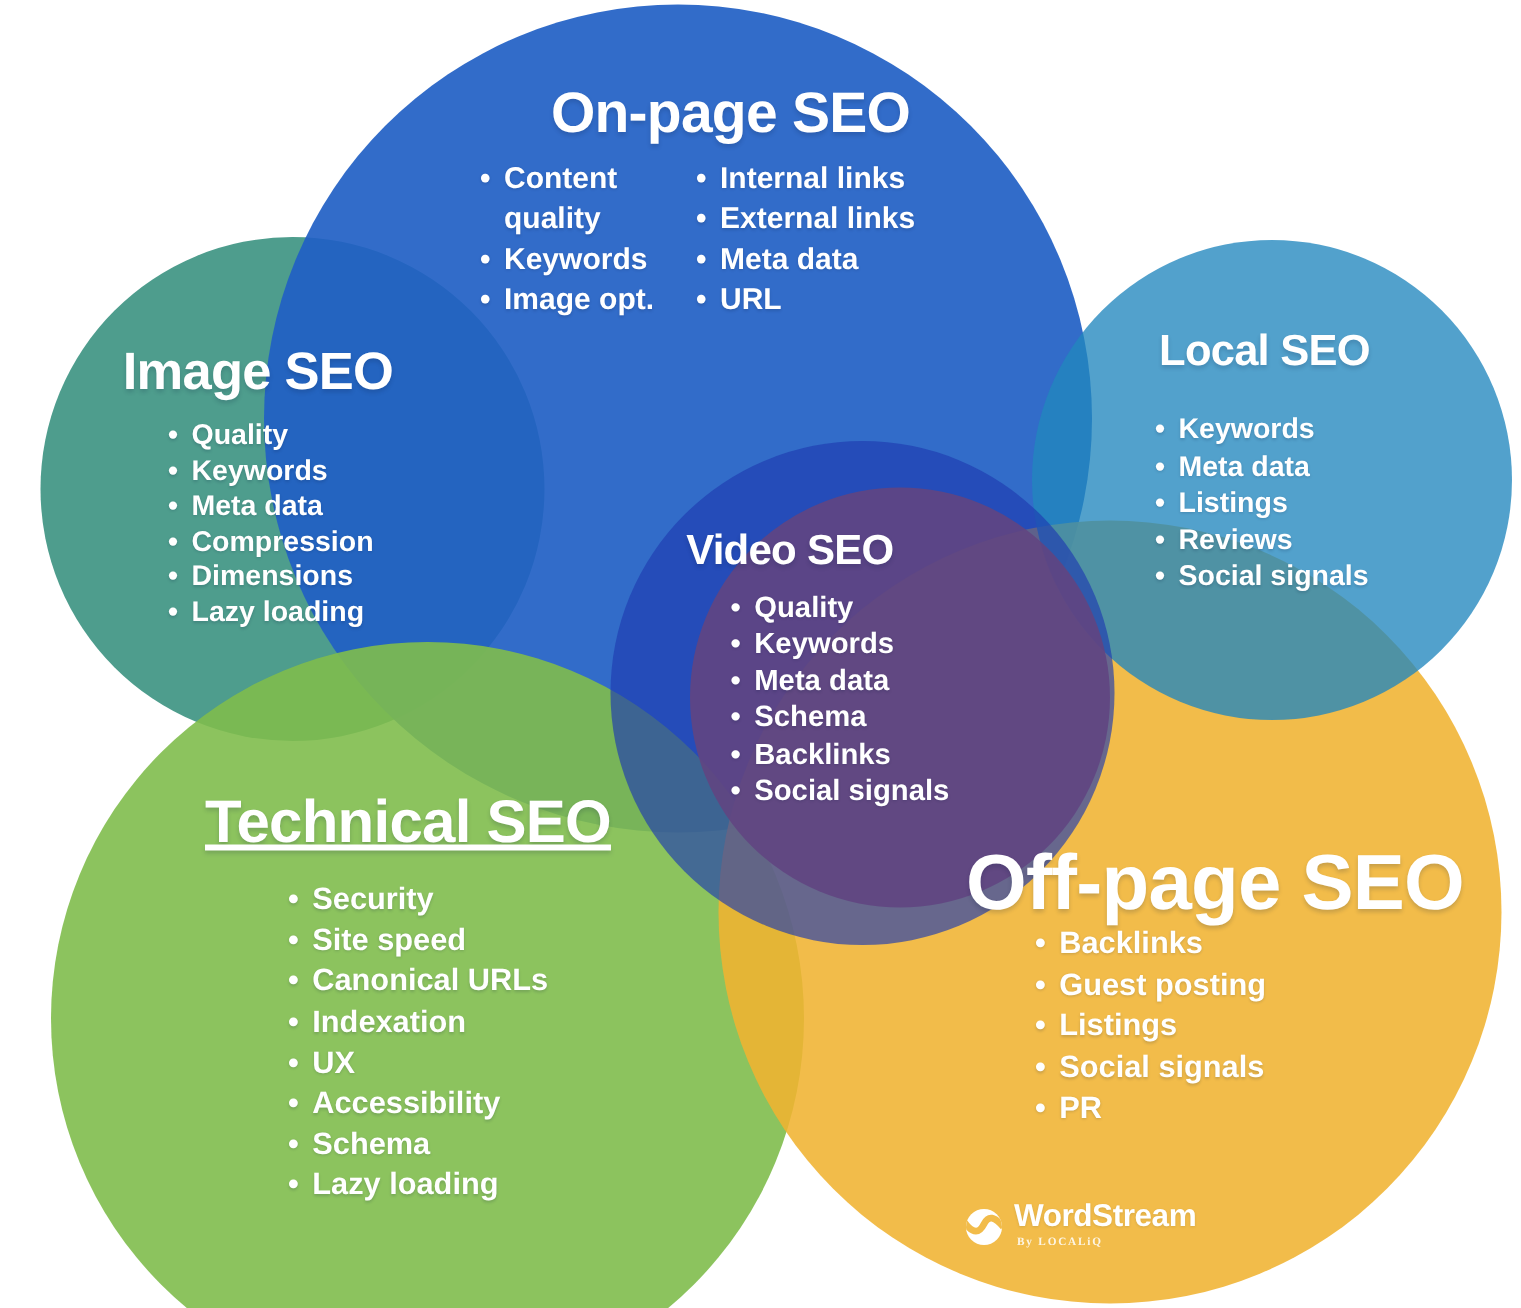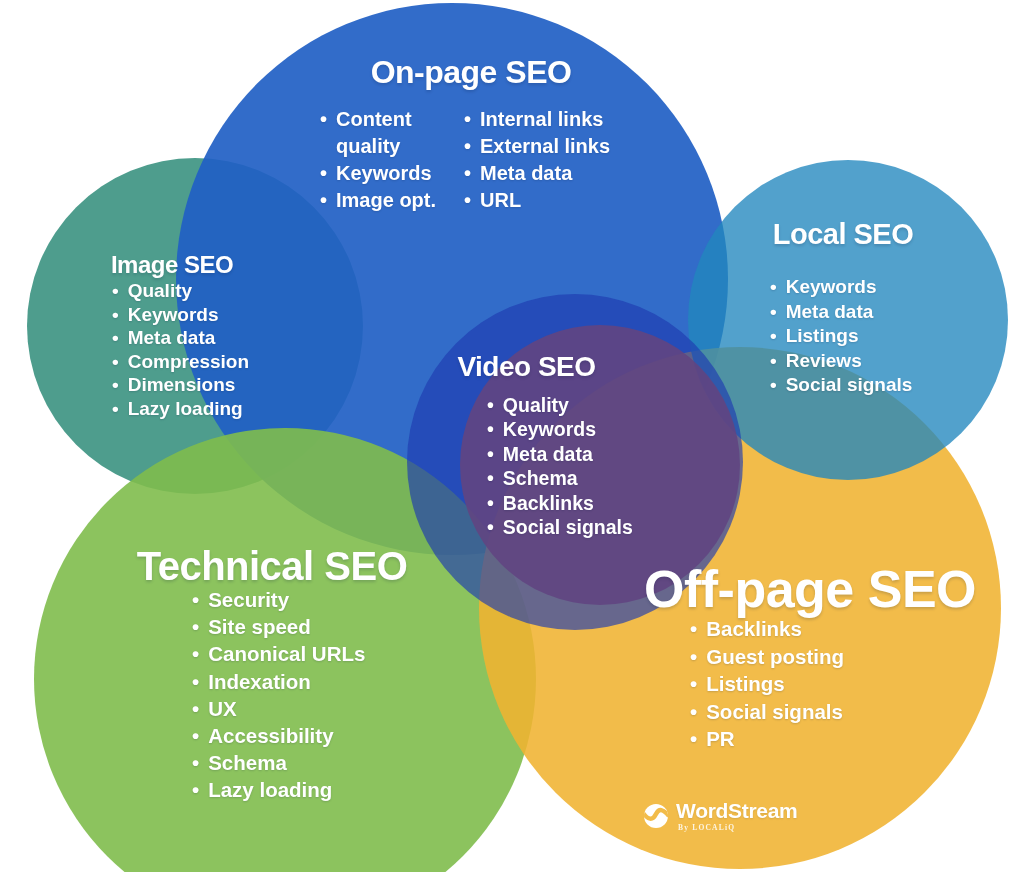--- a/index.html
+++ b/index.html
@@ -23,47 +23,47 @@
     position:absolute;margin:0;color:#fff;font-weight:bold;
     text-align:center;letter-spacing:-.5px;line-height:1.12;
     text-shadow:0 2px 3px rgba(10,30,60,.18);
   }
   .list{position:absolute;text-shadow:0 1px 2px rgba(10,30,60,.18);font-weight:bold;color:#fff;}
   .bullet-row{display:flex;align-items:baseline;}
   .dot{flex:0 0 auto;margin-right:9px;}
   .btxt{flex:1 1 auto;}
 
   
-  .onpage-ttl{left:311px;top:55px;width:320px;font-size:32px;}
+  .onpage-ttl{left:327px;top:55px;width:320px;font-size:38px;}
   .onpage-cols{position:absolute;left:320px;top:106px;display:flex;}
   .onpage-col1{position:static;width:138px;font-size:20px;line-height:27px;}
   .onpage-col2{position:static;width:180px;margin-left:6px;font-size:20px;line-height:27px;}
 
   
-  .image-ttl{left:57px;top:252px;width:230px;font-size:24px;}
+  .image-ttl{left:57px;top:228px;width:230px;font-size:35px;}
   .image-list{left:112px;top:279px;font-size:19px;line-height:23.5px;}
 
   
   .local-ttl{left:728px;top:218px;width:230px;font-size:29px;}
   .local-list{left:770px;top:275px;font-size:19px;line-height:24.6px;}
 
   
   .video-ttl{left:424px;top:351px;width:205px;font-size:28px;}
   .video-list{left:487px;top:393px;font-size:19.5px;line-height:24.4px;}
 
   
-  .technical-ttl{left:102px;top:544px;width:340px;font-size:40px;}
+  .technical-ttl{left:102px;top:526px;width:340px;font-size:40px;text-decoration:underline;}
   .technical-list{left:192px;top:586px;font-size:20.5px;line-height:27.2px;}
 
   
   .offpage-ttl{left:640px;top:560px;width:340px;font-size:52px;}
   .offpage-list{left:690px;top:615px;font-size:20.5px;line-height:27.6px;}
 
   
-  .logo{position:absolute;left:642px;top:799px;display:flex;align-items:center;color:#fff;}
+  .logo{position:absolute;left:642px;top:799px;display:flex;align-items:flex-end;color:#fff;}
   .logo-icon{flex:0 0 auto;margin-top:1px;}
   .logo-text{margin-left:6px;display:flex;flex-direction:column;}
   .logo-brand{font-size:21px;font-weight:bold;line-height:24px;letter-spacing:-.3px;text-shadow:0 1px 2px rgba(10,30,60,.12);}
   .logo-byline{font-size:7.5px;font-weight:bold;letter-spacing:1.2px;opacity:.85;margin-left:2px;font-family:Liberation Serif, serif;}
 </style>
 </head>
 <body>
 
 <div class="canvas">
 

